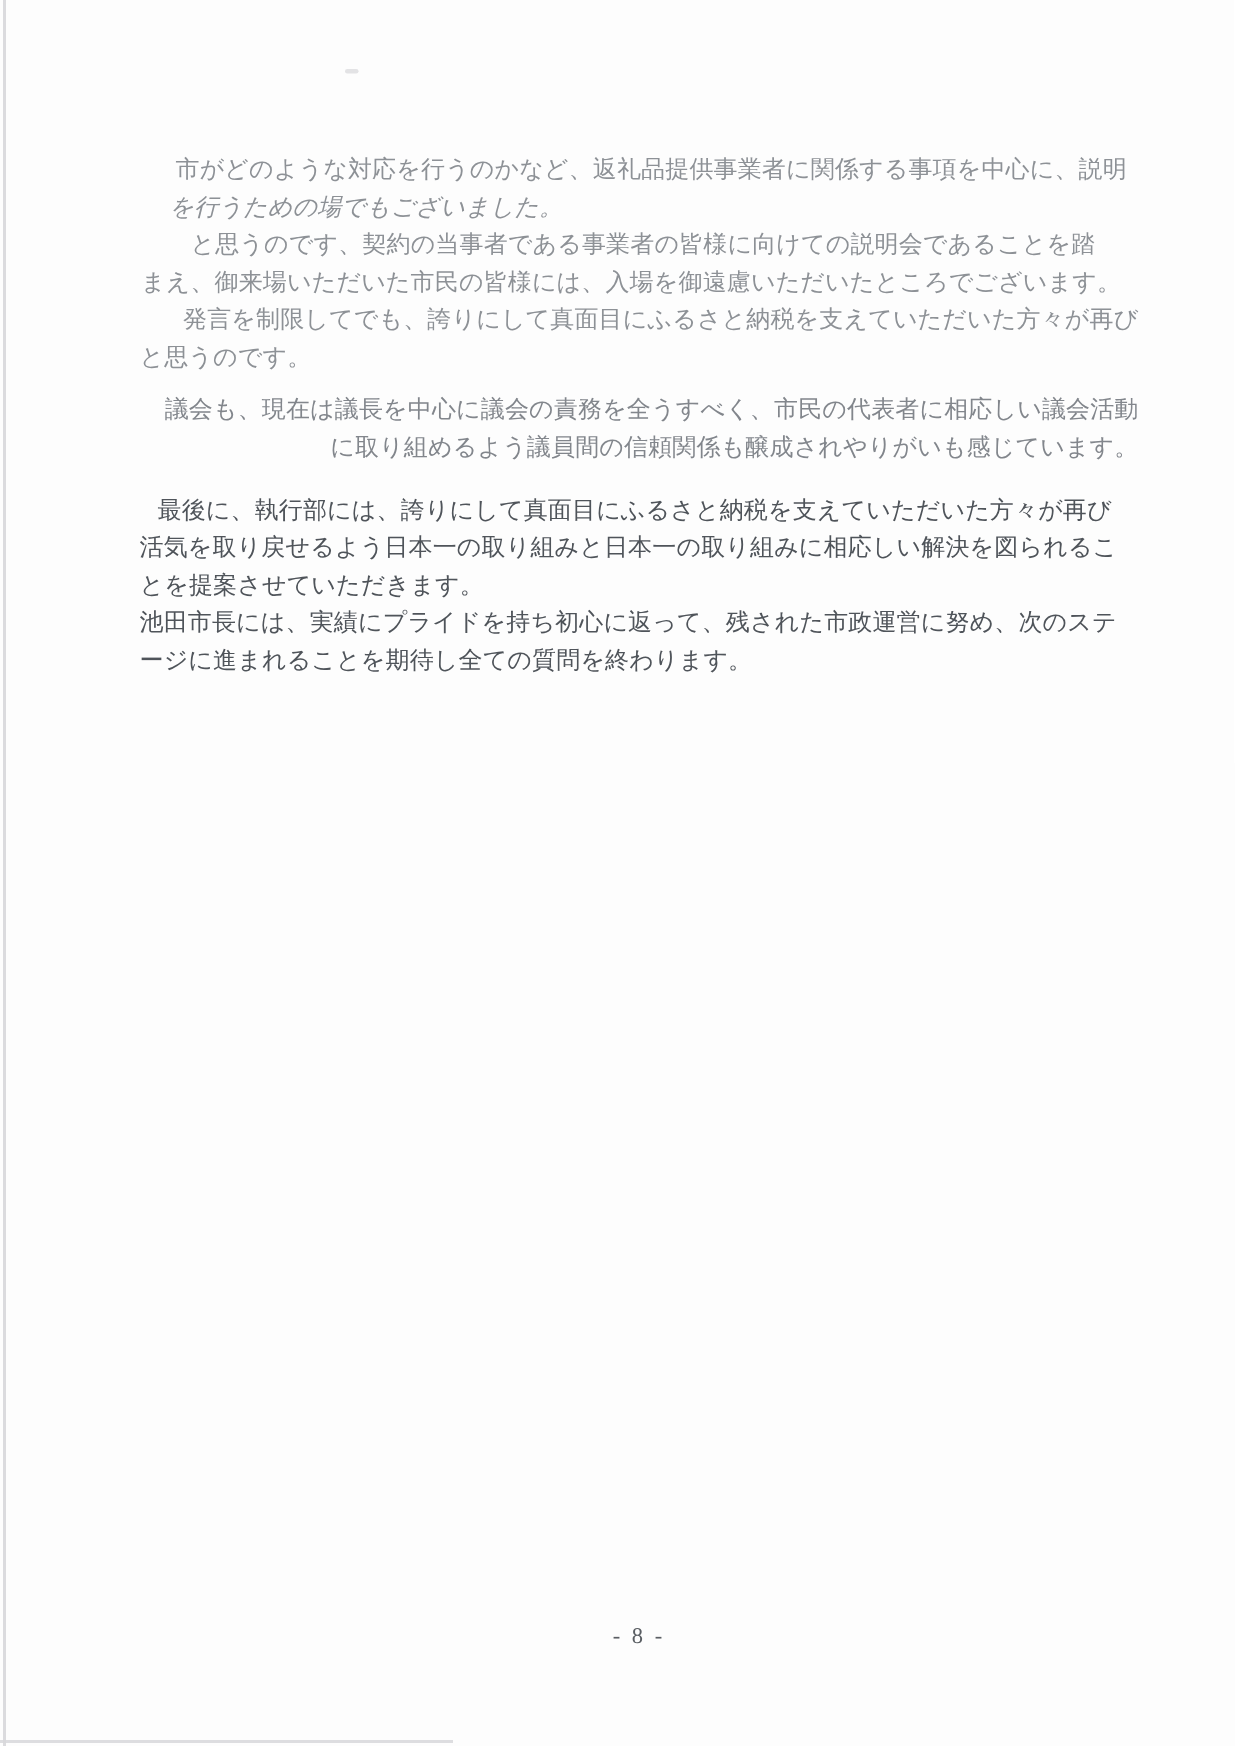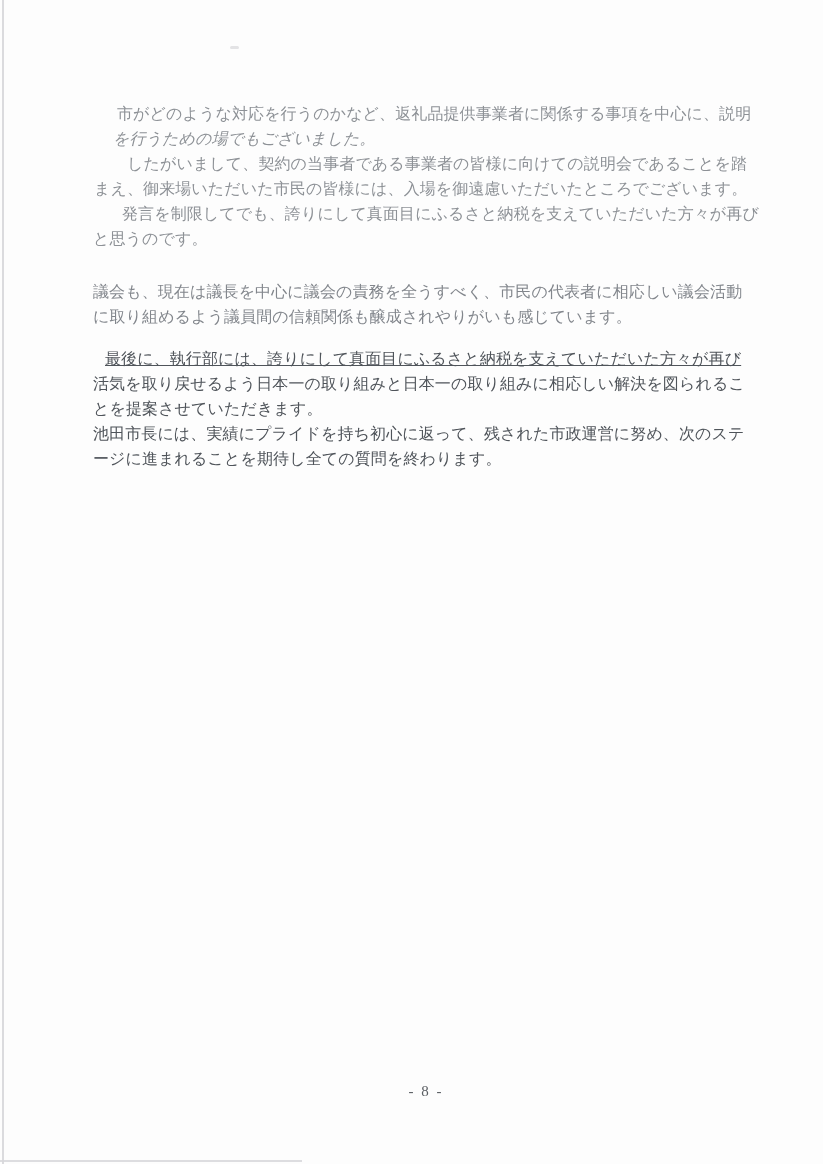--- a/index.html
+++ b/index.html
@@ -44,39 +44,39 @@
     border-radius: 2px;
   }
   
   .text-block {
     position: absolute;
     left: 93px;
     top: 101px;
     width: 666px;
   }
   .para { margin: 0; padding: 0; }
-  .para-2 { margin-top: 28px; }
+  .para-2 { margin-top: 10px; text-align: right; }
   .para-3 { margin-top: 17px; }
   .line {
     height: 25px;
     line-height: 25px;
     font-size: 16px;
     letter-spacing: 0.1px;
     white-space: nowrap;
   }
   .tone-light  .line { color: var(--ink-light, #8d9196); }
   .tone-medium .line { color: var(--ink-medium, #868a90); }
   .tone-dark   .line { color: var(--ink-dark, #52565c); }
   
   .i24 { padding-left: 24px; }
   .i20 { padding-left: 20px; font-style: italic; }
   .i34 { padding-left: 34px; }
   .i1  { padding-left: 1px; }
   .i29 { padding-left: 29px; }
-  .i12 { padding-left: 12px; text-decoration: underline; }
+  .i12 { padding-left: 12px; }
   .page-footer {
     position: absolute;
     left: 93px;
     top: 1081px;
     width: 666px;
     height: 20px;
     line-height: 20px;
     text-align: center;
     font-size: 15px;
     letter-spacing: 2px;
@@ -90,21 +90,21 @@
 
   <div class="scan-edge-left"></div>
   <div class="scan-edge-bottom"></div>
   <div class="scan-speck"></div>
 
   <main class="text-block">
 
     <section class="para para-1 tone-light">
       <div class="line i24">市がどのような対応を行うのかなど、返礼品提供事業者に関係する事項を中心に、説明</div>
       <div class="line i20">を行うための場でもございました。</div>
-      <div class="line i34">したがいまして、契約の当事者である事業者の皆様に向けての説明会であることを踏</div>
+      <div class="line i34">と思うのです、契約の当事者である事業者の皆様に向けての説明会であることを踏</div>
       <div class="line i1">まえ、御来場いただいた市民の皆様には、入場を御遠慮いただいたところでございます。</div>
       <div class="line i29">発言を制限してでも、誇りにして真面目にふるさと納税を支えていただいた方々が再び</div>
       <div class="line">と思うのです。</div>
     </section>
 
     <section class="para para-2 tone-medium">
       <div class="line">議会も、現在は議長を中心に議会の責務を全うすべく、市民の代表者に相応しい議会活動</div>
       <div class="line">に取り組めるよう議員間の信頼関係も醸成されやりがいも感じています。</div>
     </section>
 

